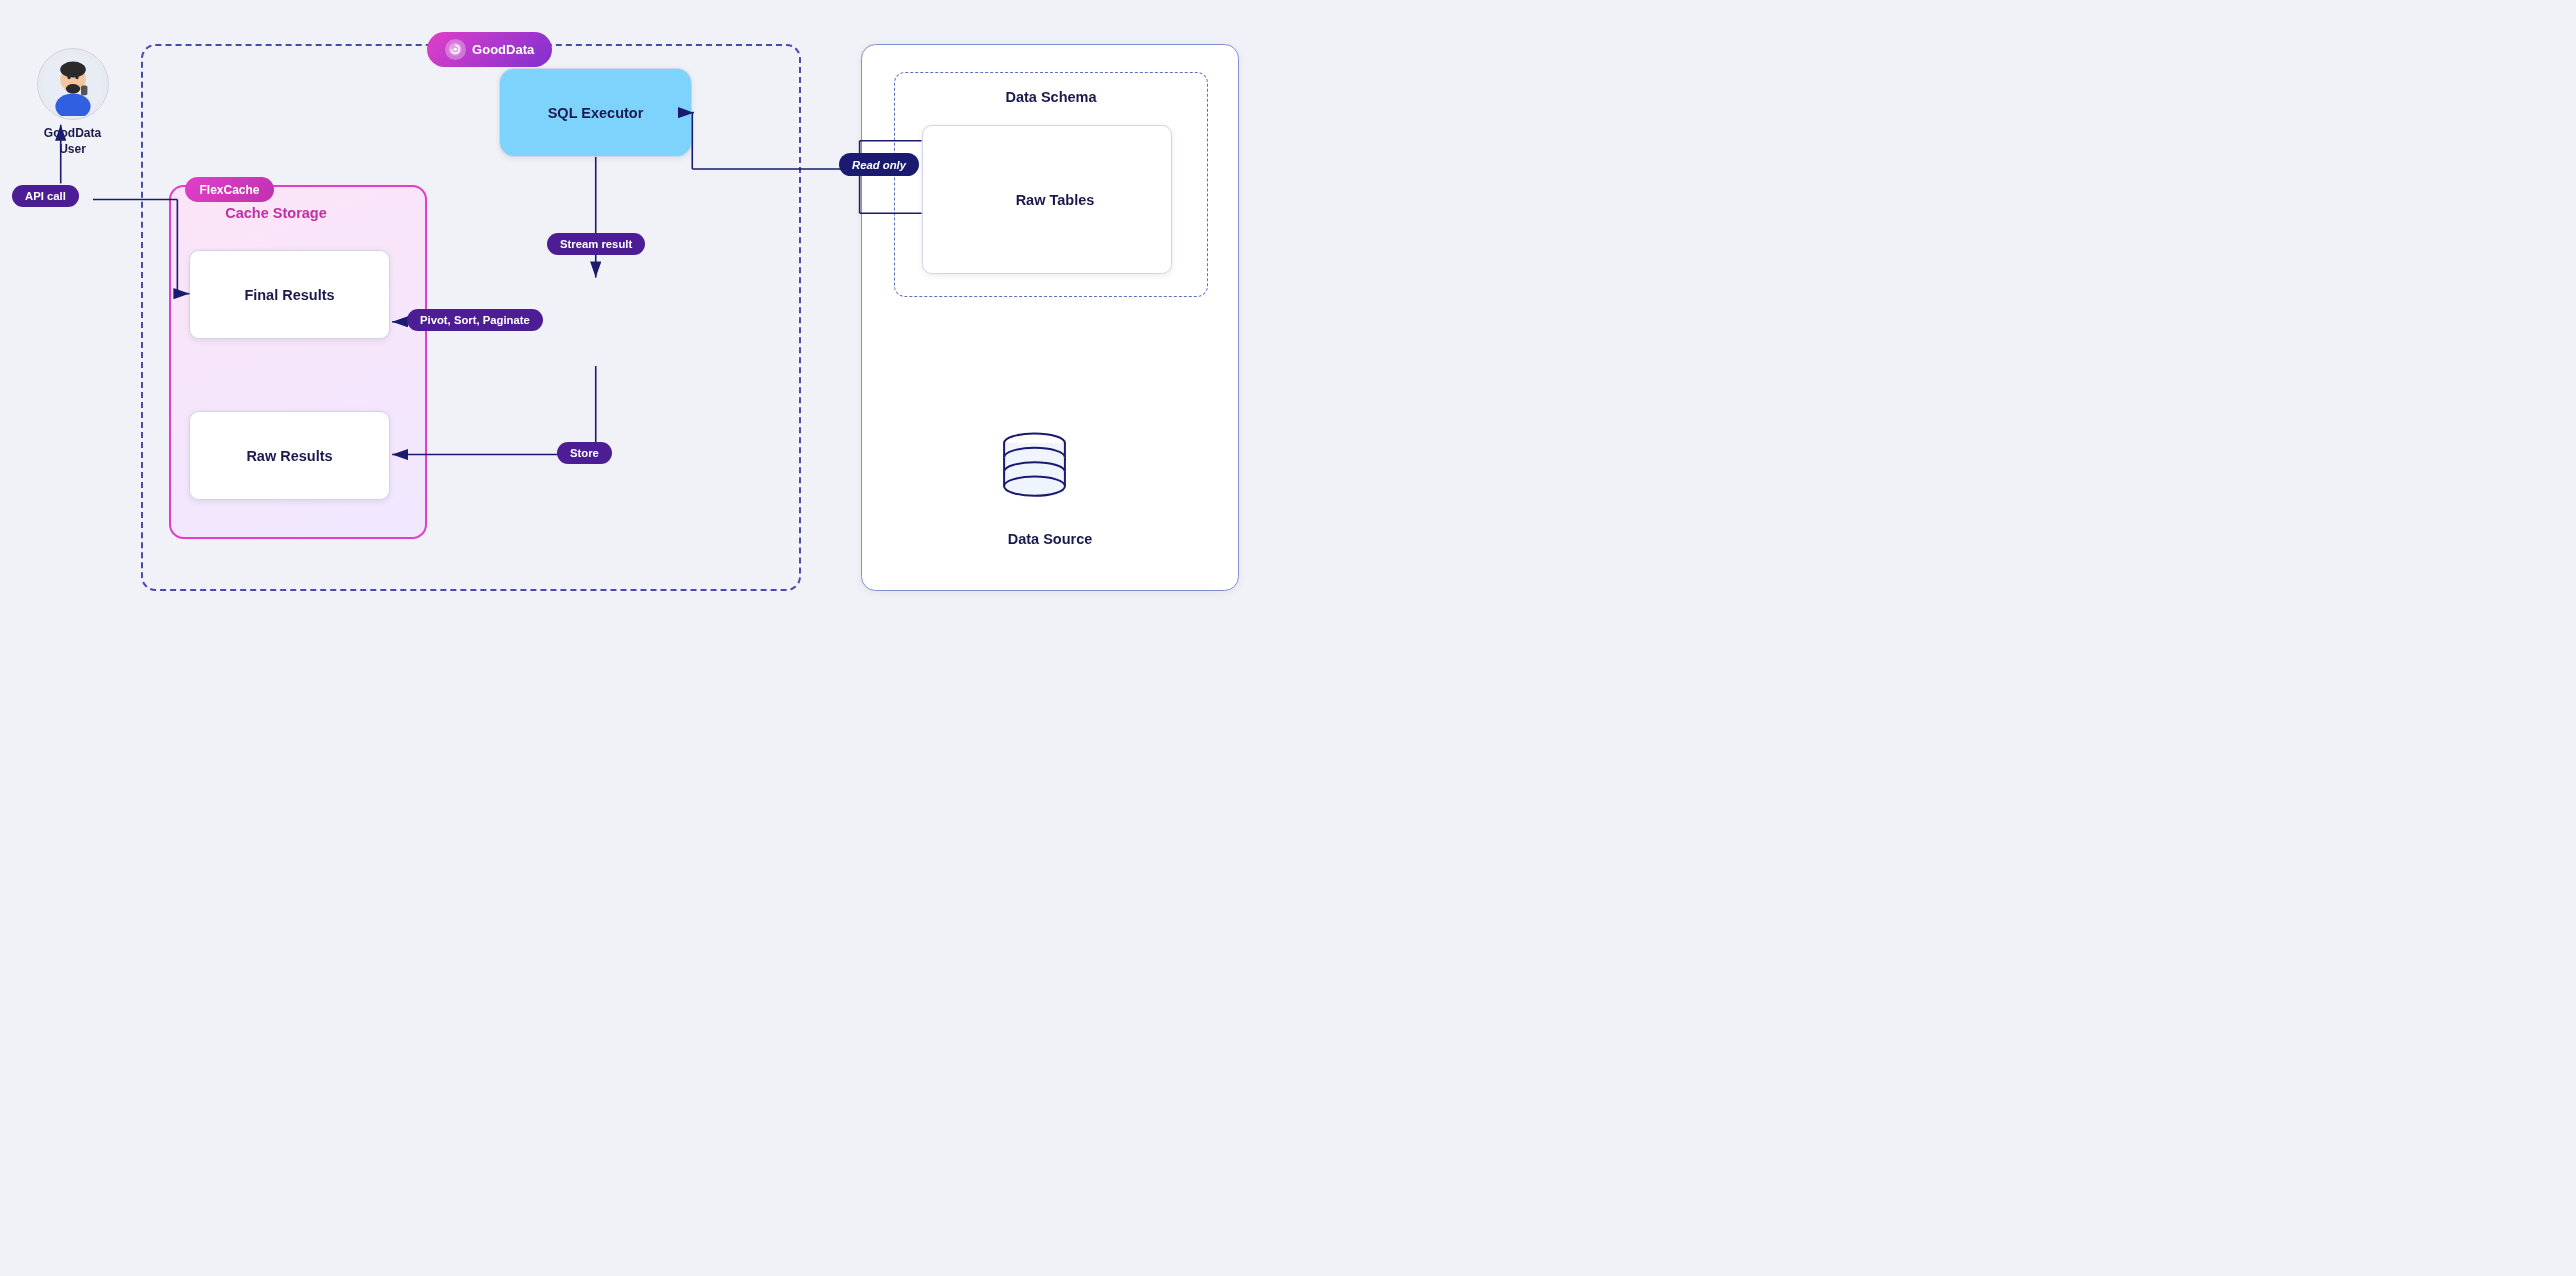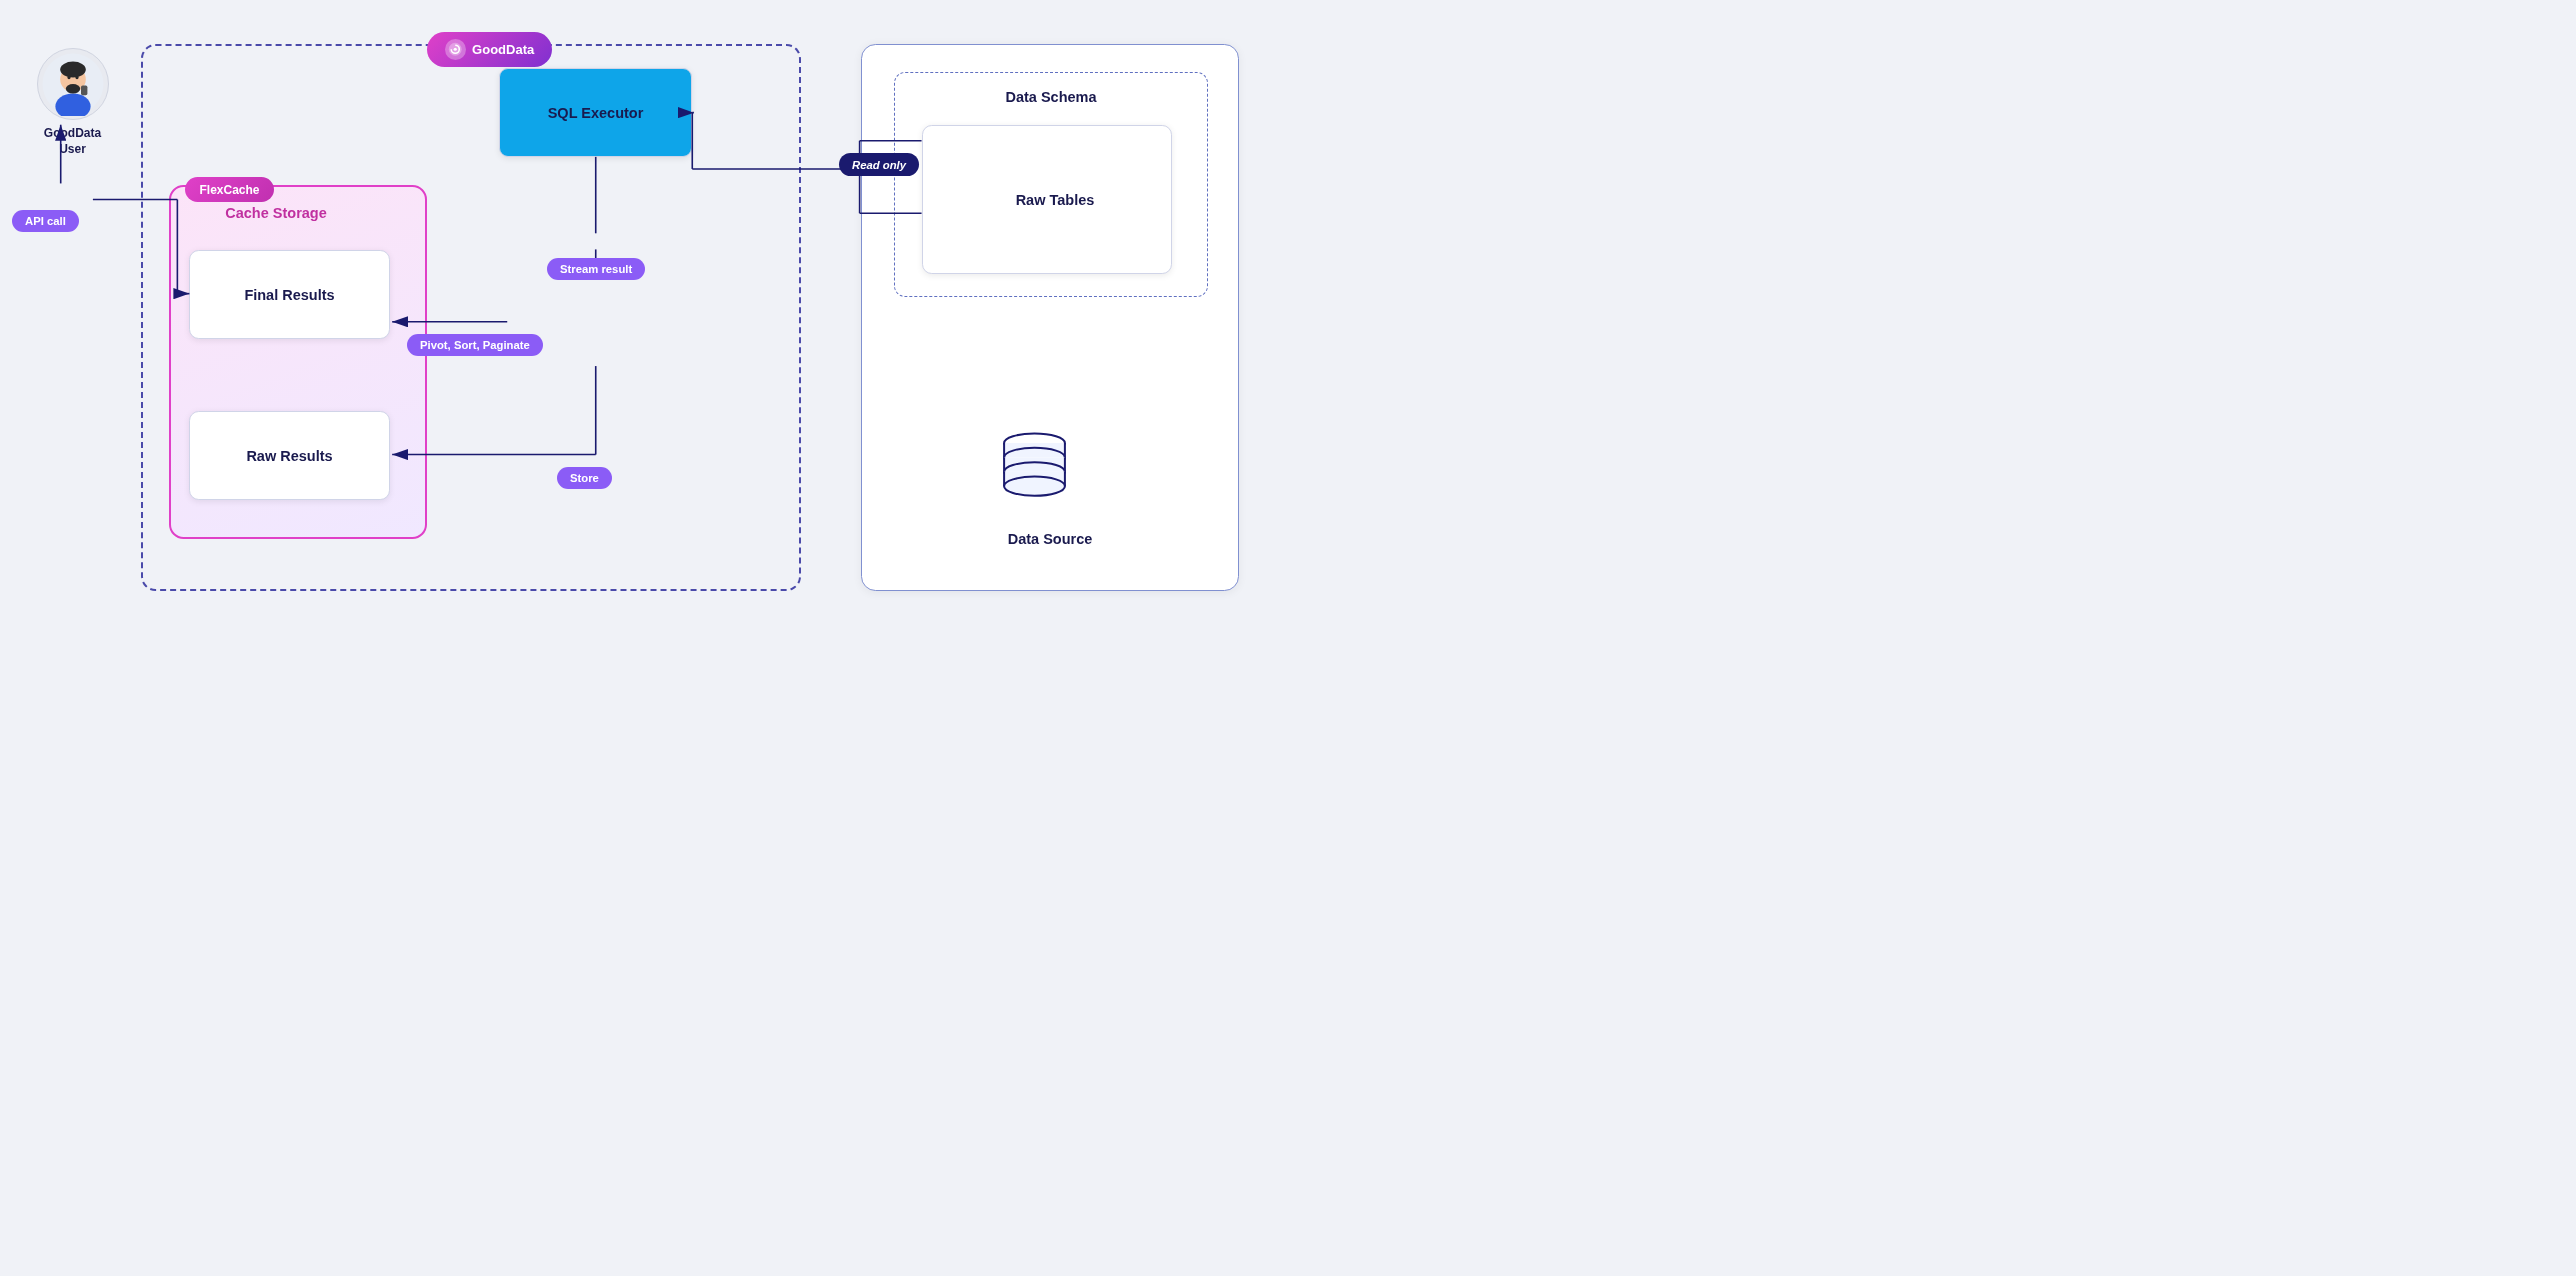--- a/index.html
+++ b/index.html
@@ -200,22 +200,22 @@
       box-shadow: 0 1.6px 6.4px rgba(0,0,0,0.08);
     }
 
     
     .sql-executor-box {
       position: absolute;
       left: 499px;
       top: 68px;
       width: 193px;
       height: 89px;
-      background: #0ea5e9;
-      border-radius: 9px;
+      background: #7dd3fc;
+      border-radius: 15px;
       border: 1.2px solid #d0d4e8;
       display: flex;
       align-items: center;
       justify-content: center;
       box-shadow: 0 1.6px 6.4px rgba(0,0,0,0.08);
     }
 
     
     .datasource-outer-box {
       position: absolute;
@@ -284,29 +284,28 @@
     
     .db-icon {
       position: absolute;
       left: 994px;
       top: 431px;
     }
 
     
     .connector-badge {
       position: absolute;
-      background: #8b5cf6;
+      background: #4c1d95;
       color: white;
       border-radius: 16px;
       padding: 4.8px 13px;
       font-size: 11.3px;
       font-weight: 600;
       white-space: nowrap;
       z-index: 10;
-      margin-top: 25px;
     }
 
     
     .read-only-badge {
       position: absolute;
       left: 839px;
       top: 153px;
       background: #1a1a6e;
       color: white;
       border-radius: 16px;

